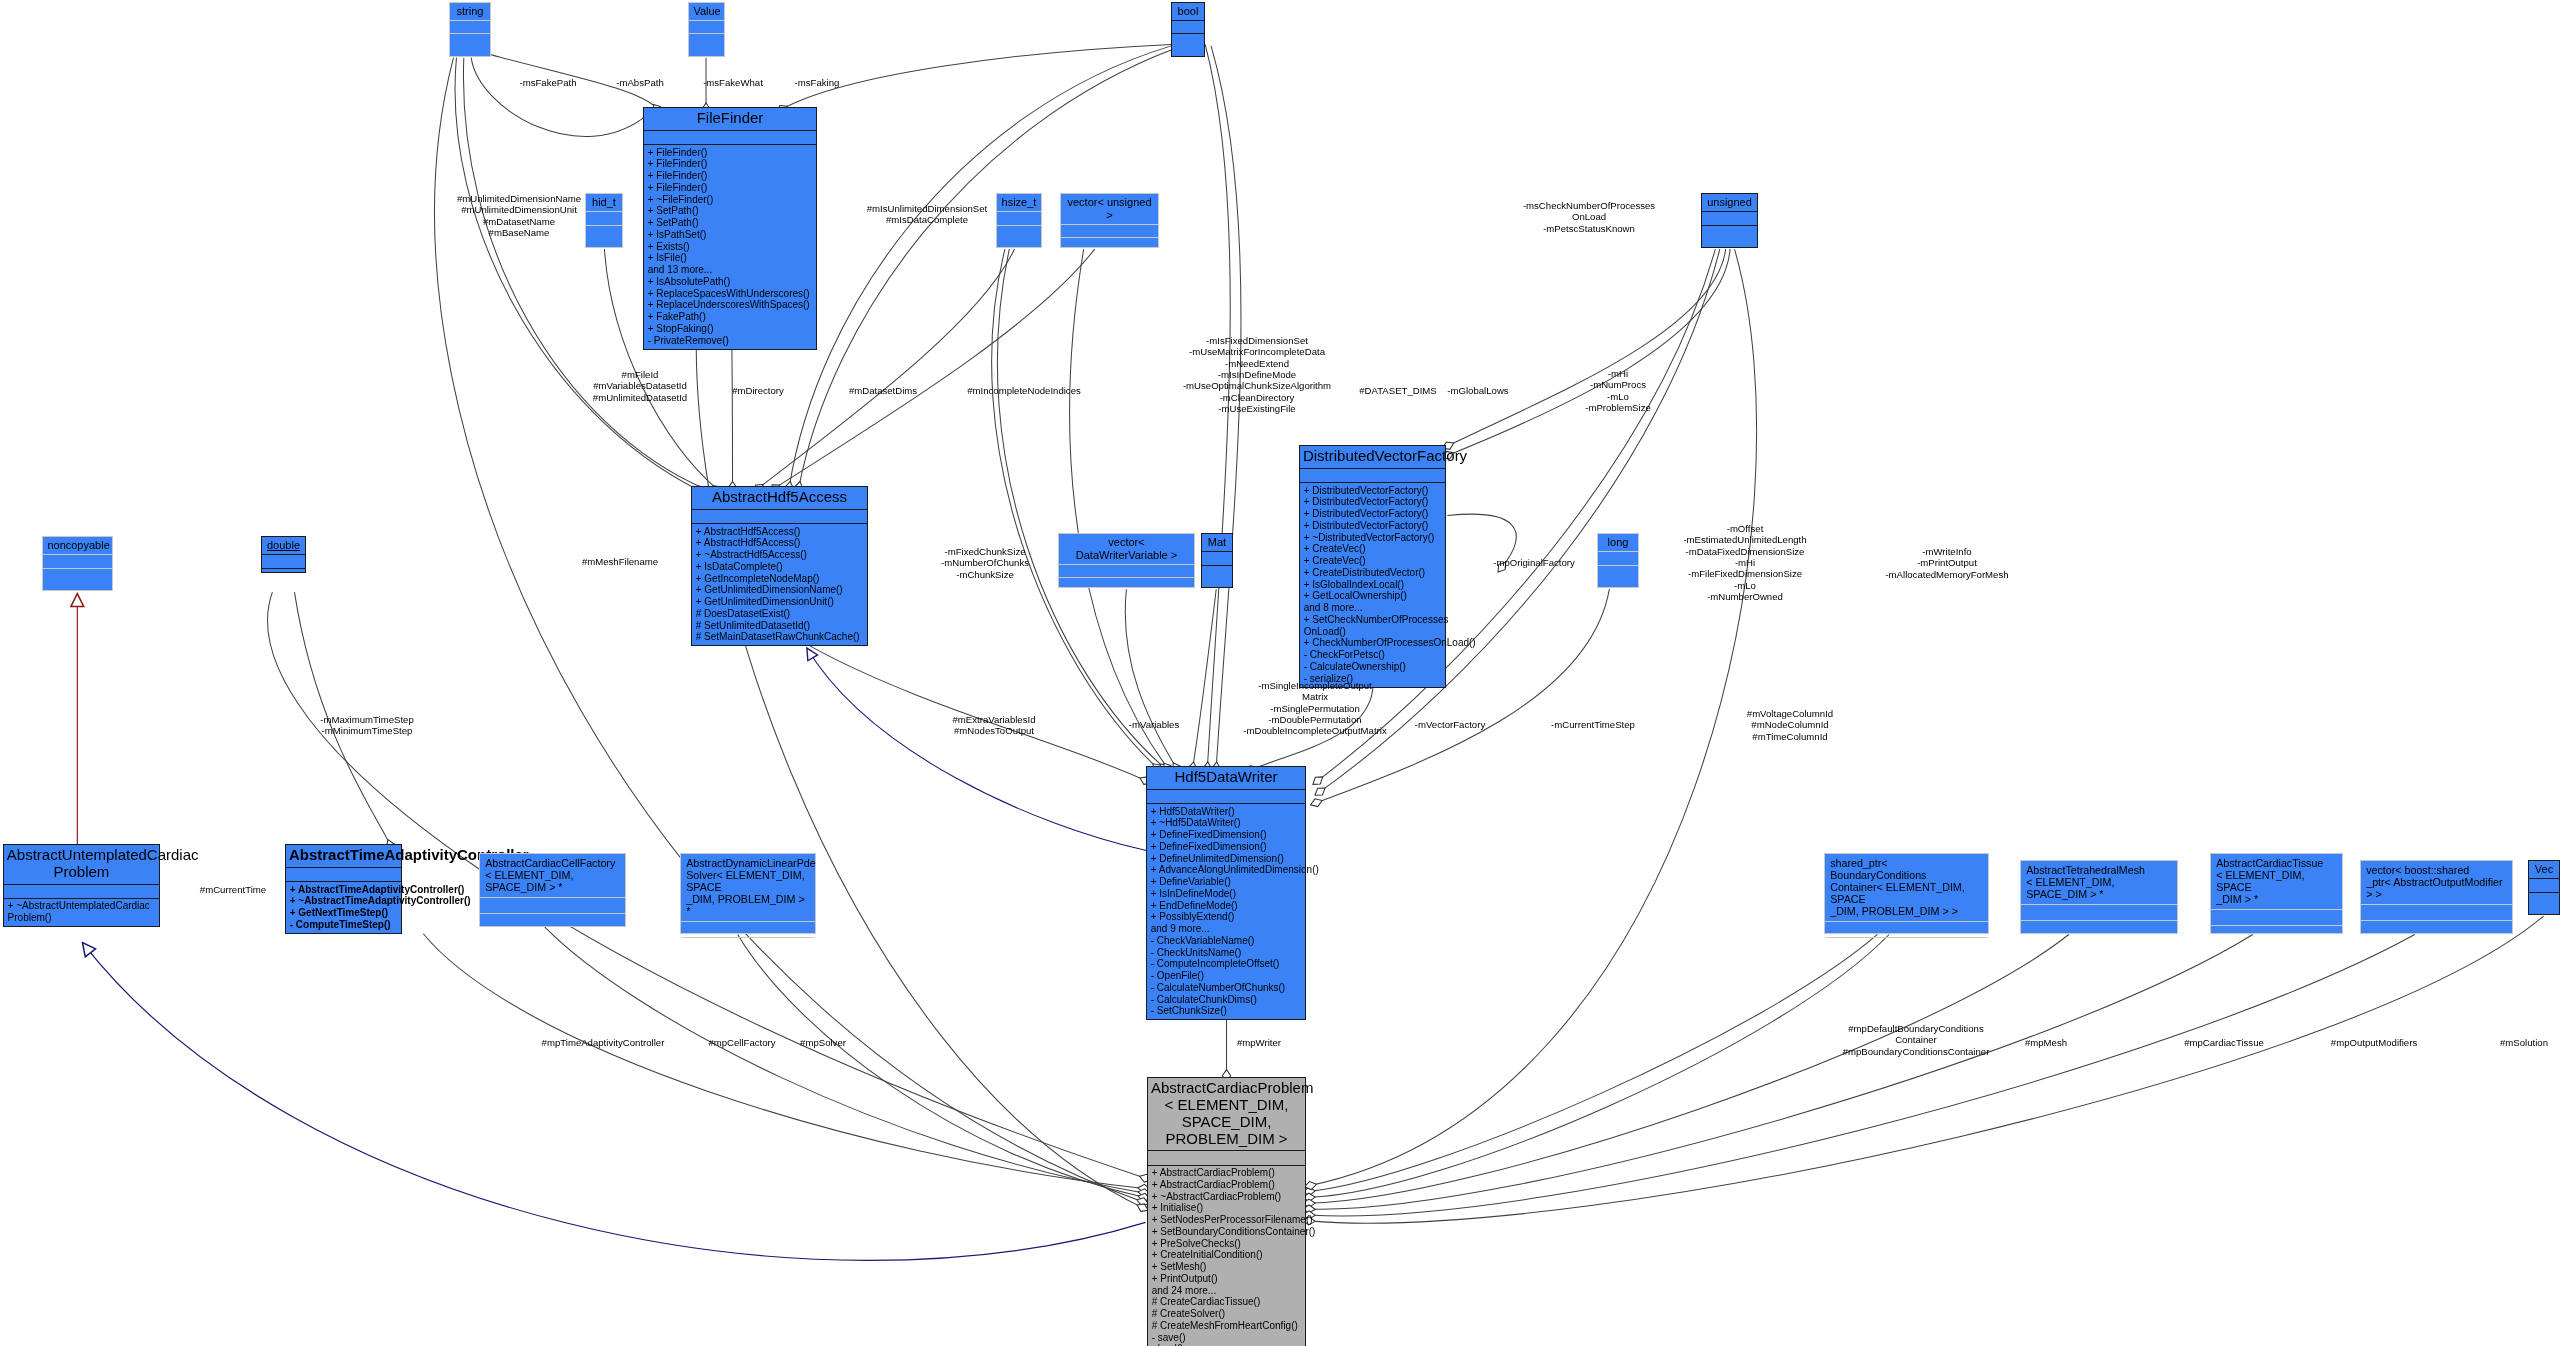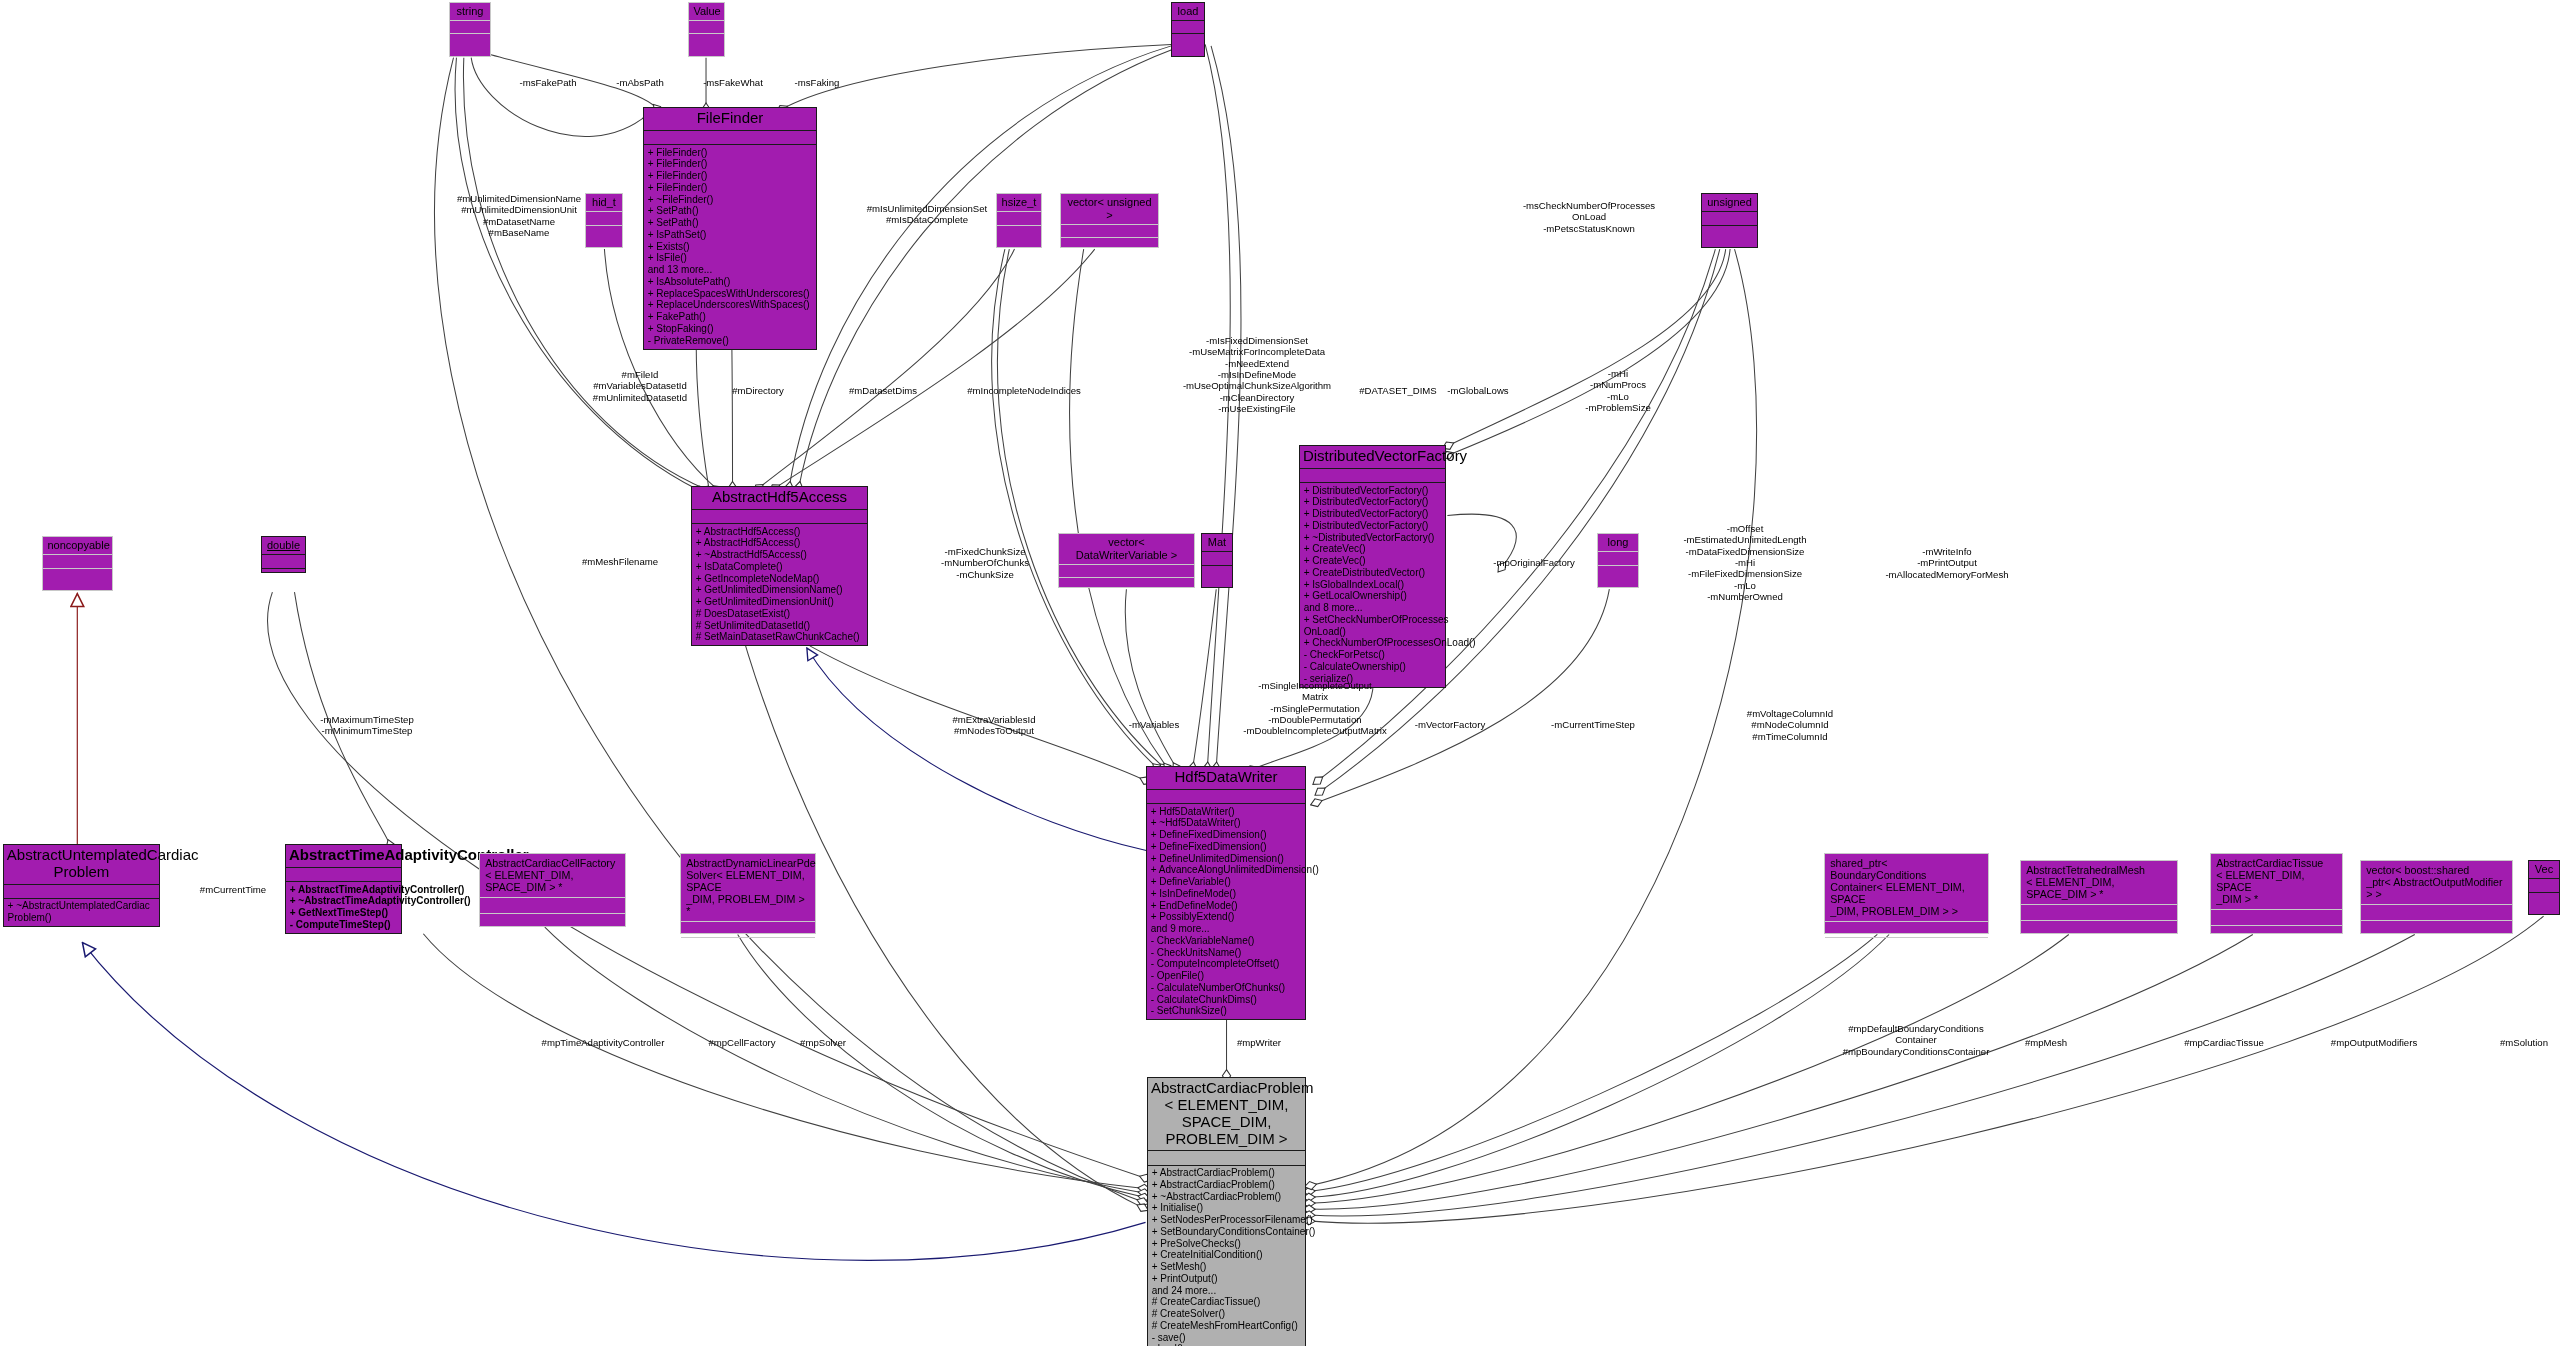--- a/index.html
+++ b/index.html
@@ -1,21 +1,21 @@
 <!DOCTYPE html>
 <html style="font-size:11.8px"><head>
 <meta charset="utf-8">
 <style>
   html,body{margin:0;padding:0;background:#ffffff;}
   body{font-family:"Liberation Sans","DejaVu Sans",sans-serif;}
   #canvas{position:relative;width:2576px;height:1347px;overflow:hidden;background:#fff;}
   svg.edges{position:absolute;left:0;top:0;width:2576px;height:1347px;pointer-events:none;}
 
   
-  .cls{position:absolute;box-sizing:border-box;background:#a21caf;
+  .cls{position:absolute;box-sizing:border-box;background:#3b82f6;
        border:1.5px solid #c8c8c8;}
   .cls.solid{border-color:#1a1a1a;}
   .cls.shaded{background:#b0b0b0;border-color:#1a1a1a;}
   .cls .hdr{text-align:center;padding:2.2px 2.9px 2.9px 2.9px;line-height:1.12;
             font-size:15px;color:#000;}
   .cls .sep{border-top:1.5px solid #c8c8c8;}
   .cls.solid .sep,.cls.shaded .sep{border-top-color:#1a1a1a;}
   .cls .attrs{min-height:13.3px;}
   .cls .ops{padding:1.5px 3.7px 2.2px 3.7px;font-size:10px;line-height:1.175;color:#000;}
   .cls .ops div{white-space:nowrap;}
@@ -142,21 +142,21 @@
         <div class="hdr" style="white-space: pre-line;">string</div>
         <div class="sep attrs"></div>
         <div class="sep ops"></div>
       </div>
       <div class="cls tbox" style="left: 688px; top: 1.5px; width: 37px; height: 55px;">
         <div class="hdr" style="white-space: pre-line;">Value</div>
         <div class="sep attrs"></div>
         <div class="sep ops"></div>
       </div>
       <div class="cls solid tbox" style="left: 1171px; top: 1.5px; width: 34px; height: 55px;">
-        <div class="hdr" style="white-space: pre-line;">load</div>
+        <div class="hdr" style="white-space: pre-line;">bool</div>
         <div class="sep attrs"></div>
         <div class="sep ops"></div>
       </div>
       <div class="cls solid" style="left: 643px; top: 107px; width: 174px;">
         <div class="hdr" style="white-space: pre-line;">FileFinder</div>
         <div class="sep attrs"></div>
         <div class="sep ops">
           <div>+ FileFinder()</div>
           <div>+ FileFinder()</div>
           <div>+ FileFinder()</div>

